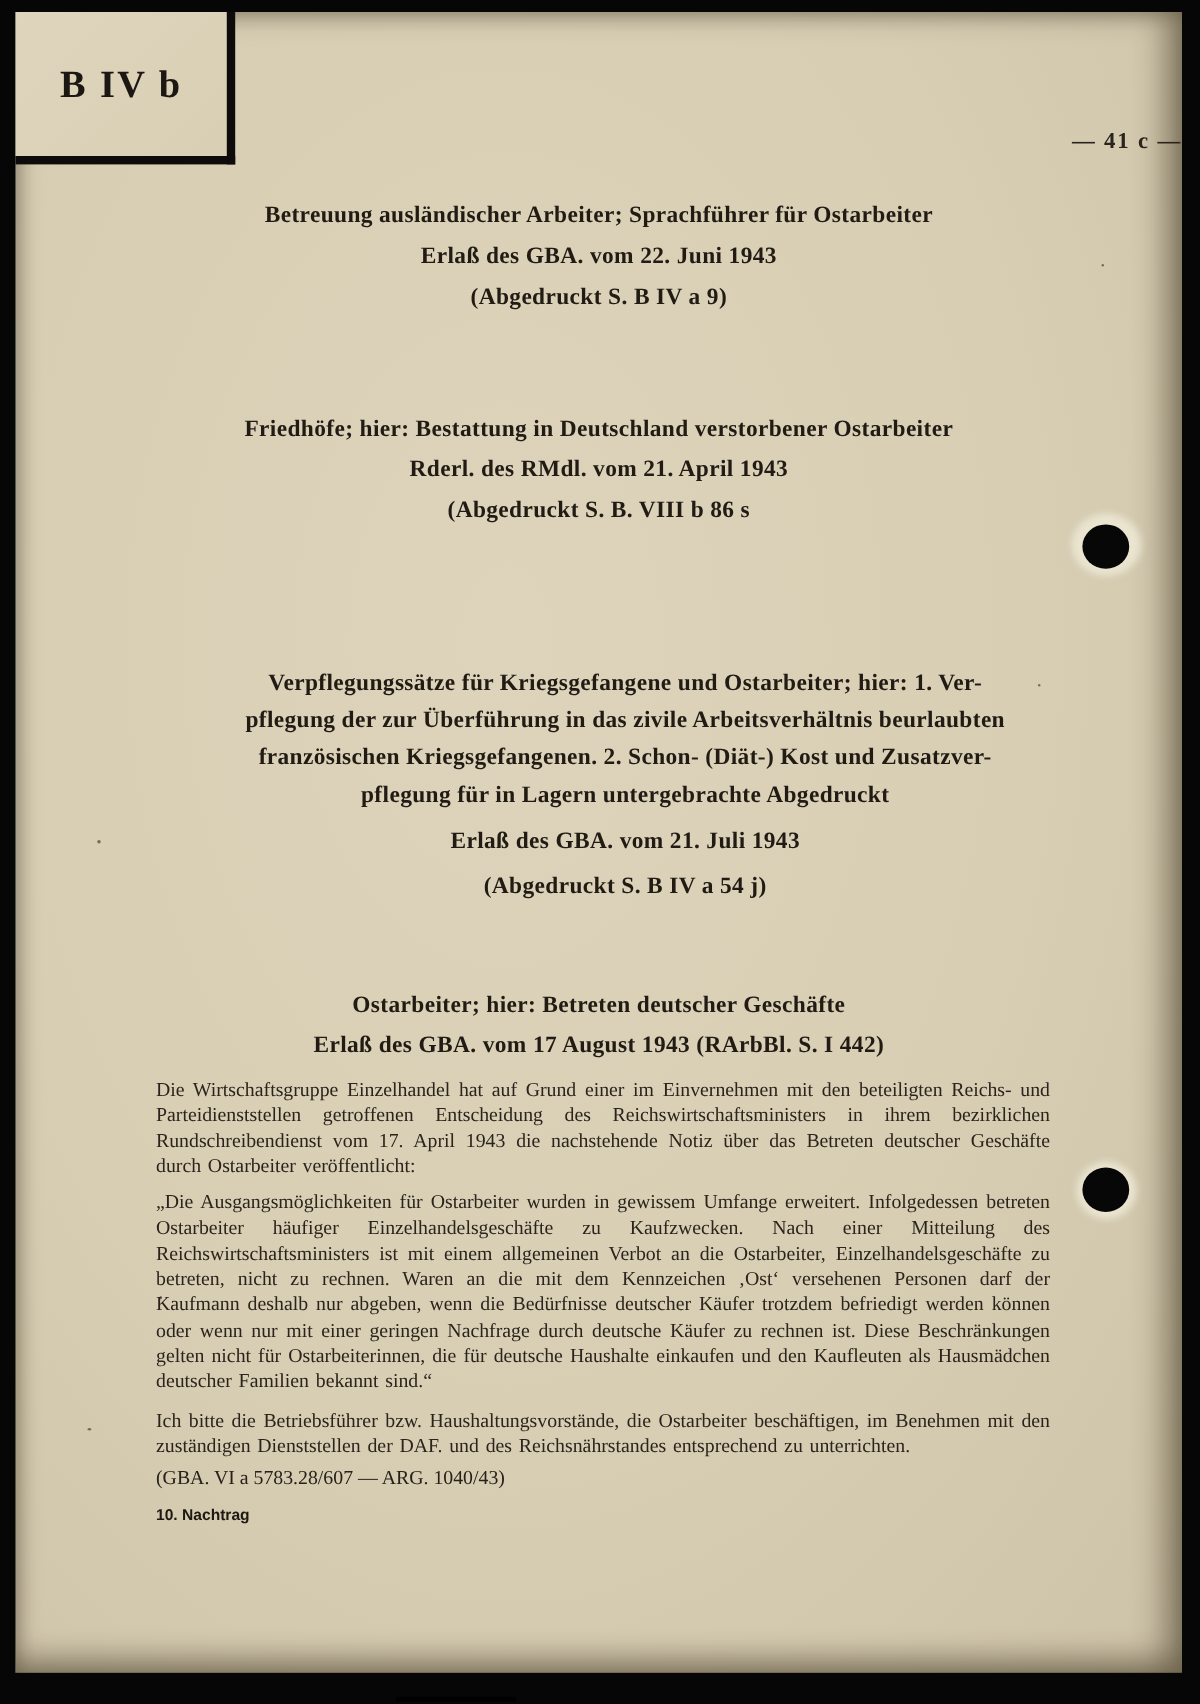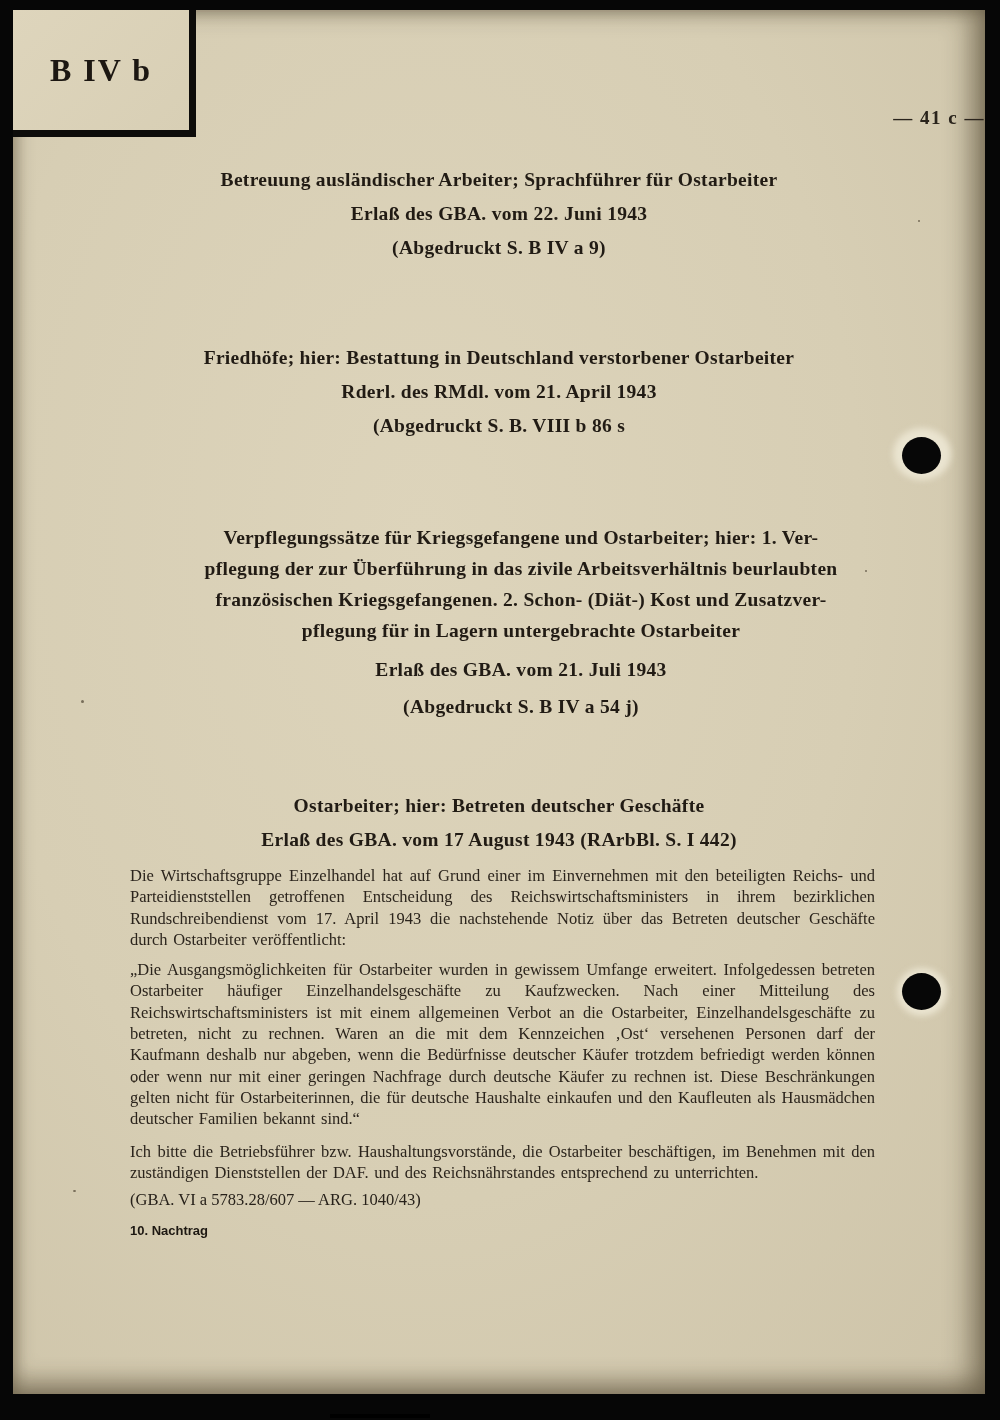--- a/index.html
+++ b/index.html
@@ -26,21 +26,21 @@
   }
   .content { position:absolute; inset:0; }
   .page-marker {
     padding-top:97px; text-align:right;
     font-weight:700; font-size:19px; letter-spacing:1.5px; color:#2a241c;
   }
   .hblock { text-align:center; font-weight:700; color:#211b14; }
   .hblock .line { line-height:34px; font-size:19.5px; letter-spacing:0.3px; }
   .sec1 { margin-top:34px; }
   .sec2 { margin-top:76px; }
-  .sec3 { margin-top:79px;padding-left:44px; }
+  .sec3 { margin-top:111px;padding-left:44px; }
   .sec3 .line { line-height:31px; }
   .sec3 .gap-md { margin-top:7px; line-height:33px; }
   .sec3 .gap-sm { margin-top:4px; line-height:33px; }
   .sec4 { margin-top:66px; }
   .bodycol { margin-left:117px; width:745px; }
   .para {
     font-size:16.5px; line-height:21.3px; text-align:justify;
     color:#2b241c; word-spacing:1.5px;
   }
   .p1 { margin-top:8px; }
@@ -92,21 +92,21 @@
     <div class="hblock sec2">
       <div class="line">Friedhöfe; hier: Bestattung in Deutschland verstorbener Ostarbeiter</div>
       <div class="line">Rderl. des RMdl. vom 21. April 1943</div>
       <div class="line">(Abgedruckt S. B. VIII b 86 s</div>
     </div>
 
     <div class="hblock sec3">
       <div class="line">Verpflegungssätze für Kriegsgefangene und Ostarbeiter; hier: 1. Ver-</div>
       <div class="line">pflegung der zur Überführung in das zivile Arbeitsverhältnis beurlaubten</div>
       <div class="line">französischen Kriegsgefangenen. 2. Schon- (Diät-) Kost und Zusatzver-</div>
-      <div class="line">pflegung für in Lagern untergebrachte Ostarbeiter</div>
+      <div class="line">pflegung für in Lagern untergebrachte Abgedruckt</div>
       <div class="line gap-md">Erlaß des GBA. vom 21. Juli 1943</div>
       <div class="line gap-sm">(Abgedruckt S. B IV a 54 j)</div>
     </div>
 
     <div class="hblock sec4">
       <div class="line">Ostarbeiter; hier: Betreten deutscher Geschäfte</div>
       <div class="line">Erlaß des GBA. vom 17 August 1943 (RArbBl. S. I 442)</div>
     </div>
 
     <div class="bodycol">

